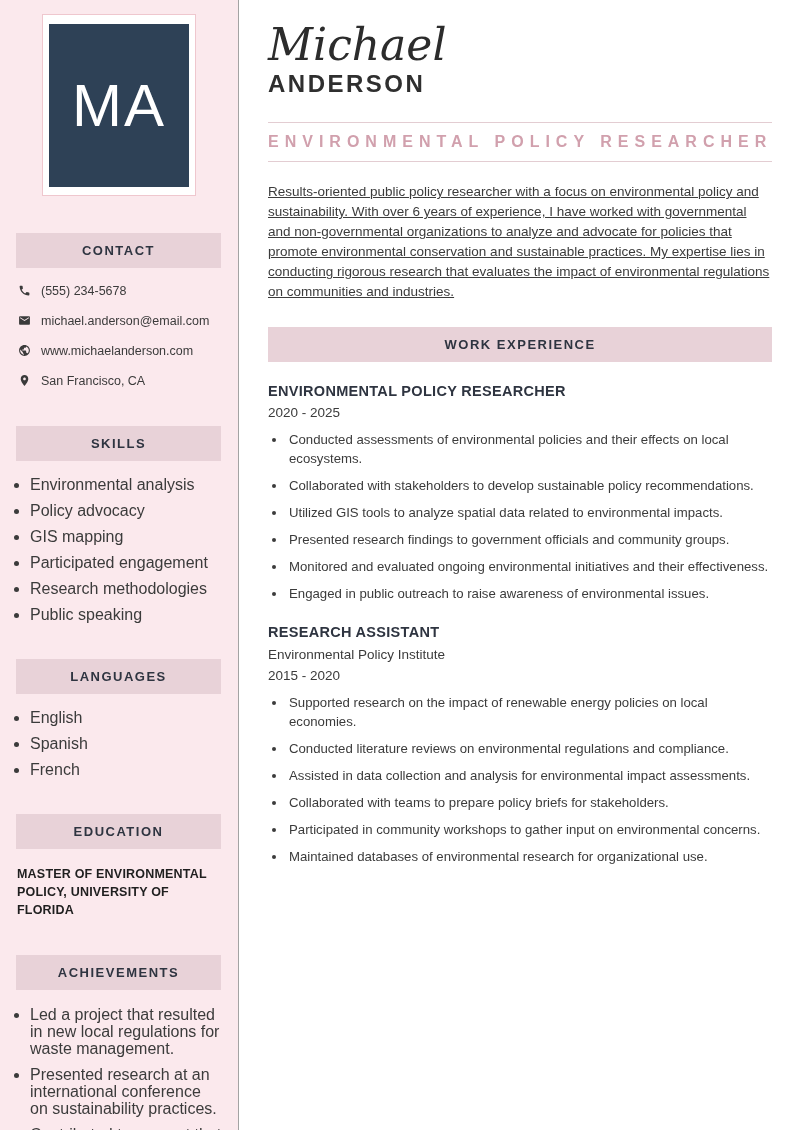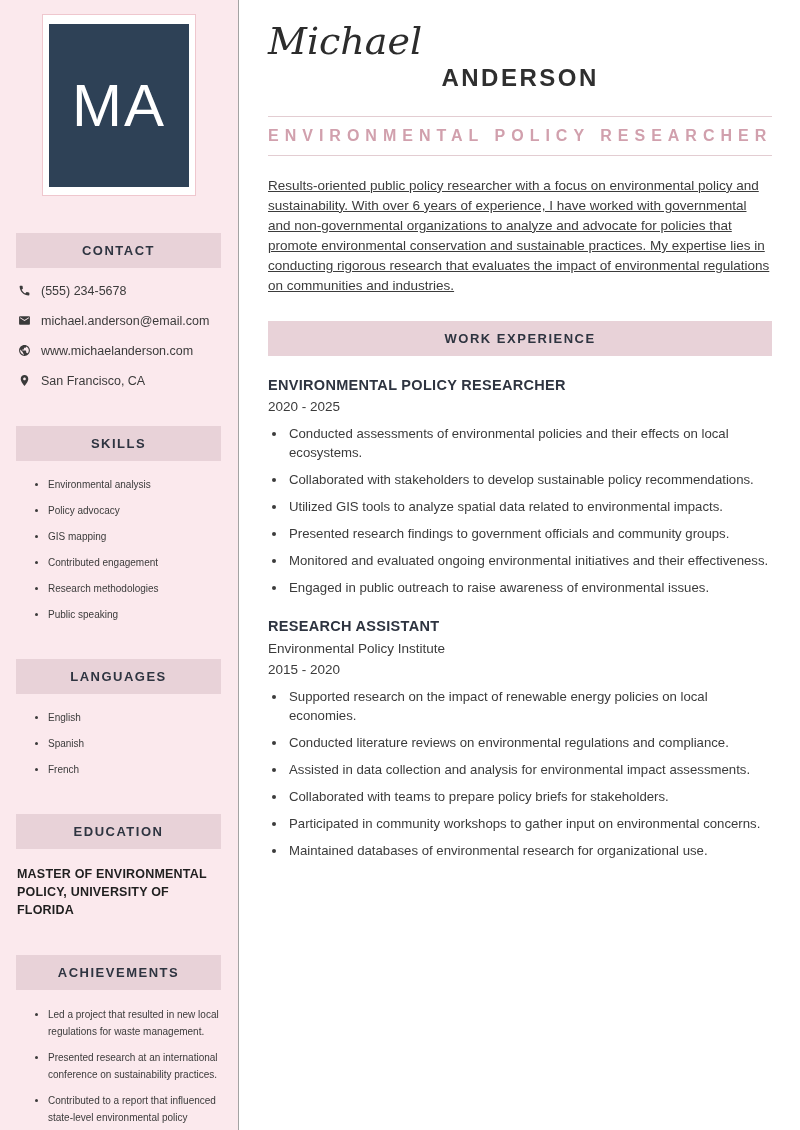--- a/index.html
+++ b/index.html
@@ -19,29 +19,29 @@
   .sidebar{width:239px;flex-shrink:0;background:var(--sidebar-bg);border-right:1px solid #a3a3a3;padding-bottom:20px;}
   .monogram-frame{width:154px;height:182px;background:#fff;border:1px solid #efc7ce;margin:14px auto 0;display:flex;align-items:center;justify-content:center;}
   .monogram{width:140px;height:163px;background:var(--navy);color:#fff;display:flex;align-items:center;justify-content:center;font-size:60px;letter-spacing:2px;font-weight:400;}
   .band{background:var(--band-bg);color:var(--heading-dark);font-weight:bold;font-size:13px;letter-spacing:1.5px;text-align:center;padding:10px 4px;}
   .sidebar .band{margin:0 17px 0 16px;}
   .side-section{margin-top:36px;}
   .side-section.first{margin-top:37px;}
   .contact-list{list-style:none;margin-top:16px;}
   .contact-item{display:flex;align-items:flex-start;gap:10px;padding-left:18px;font-size:12.5px;color:var(--text-dark);margin-bottom:14px;}
   .contact-item svg{flex-shrink:0;}
-  .side-list{margin:16px 10px 0 48px;font-size:10px;color:var(--text-dark);}
+  .side-list{margin:16px 10px 0 30px;font-size:16px;color:var(--text-dark);}
   .side-list li{margin-bottom:10px;line-height:16px;}
   .ach-list li{line-height:17px;margin-bottom:9px;padding-right:6px;}
   .edu-text{font-weight:bold;font-size:12.5px;line-height:18px;color:#1f1f1f;margin:16px 14px 0 17px;letter-spacing:.2px;}
 
   
   .main{flex:1;padding:22px 29px 0 29px;}
-  .first-name{font-family:"DejaVu Serif",serif;font-style:italic;font-weight:500;font-size:38px;color:#2c2c2c;line-height:1.05;}
-  .last-name{font-size:24px;font-weight:bold;letter-spacing:2.5px;color:#2f2f2f;margin-top:2px;text-align:center;}
+  .first-name{font-family:"DejaVu Serif",serif;font-style:italic;font-weight:500;font-size:44px;color:#2c2c2c;line-height:1.05;}
+  .last-name{font-size:24px;font-weight:bold;letter-spacing:2.5px;color:#2f2f2f;margin-top:2px;}
   .rule{border:none;border-top:1px solid var(--rule);margin:0;}
   .rule.r1{margin-top:24px;}
   .title-row{text-align:center;font-size:16px;font-weight:bold;letter-spacing:6px;color:var(--accent-pink);padding:10px 0;white-space:nowrap;}
   .summary{margin-top:20px;font-size:13.5px;line-height:20px;color:var(--text-dark);text-decoration:underline;}
   .main .band{margin-top:25px;letter-spacing:1.5px;}
   .job{margin-top:21px;}
   .job-role{font-size:14.5px;font-weight:bold;color:var(--heading-dark);letter-spacing:.3px;}
   .job-company{font-size:13.5px;margin-top:7px;color:var(--text-dark);}
   .job-dates{font-size:13.5px;margin-top:6px;color:var(--text-dark);}
   .job-bullets{margin:10px 0 0 19px;font-size:13.2px;color:var(--text-dark);}
@@ -95,21 +95,21 @@
         </li>
       </ul>
     </section>
 
     <section class="side-section">
       <div class="band">SKILLS</div>
       <ul class="side-list">
         <li>Environmental analysis</li>
         <li>Policy advocacy</li>
         <li>GIS mapping</li>
-        <li>Contributed engagement</li>
+        <li>Participated engagement</li>
         <li>Research methodologies</li>
         <li>Public speaking</li>
       </ul>
     </section>
 
     <section class="side-section">
       <div class="band">LANGUAGES</div>
       <ul class="side-list">
         <li>English</li>
         <li>Spanish</li>

